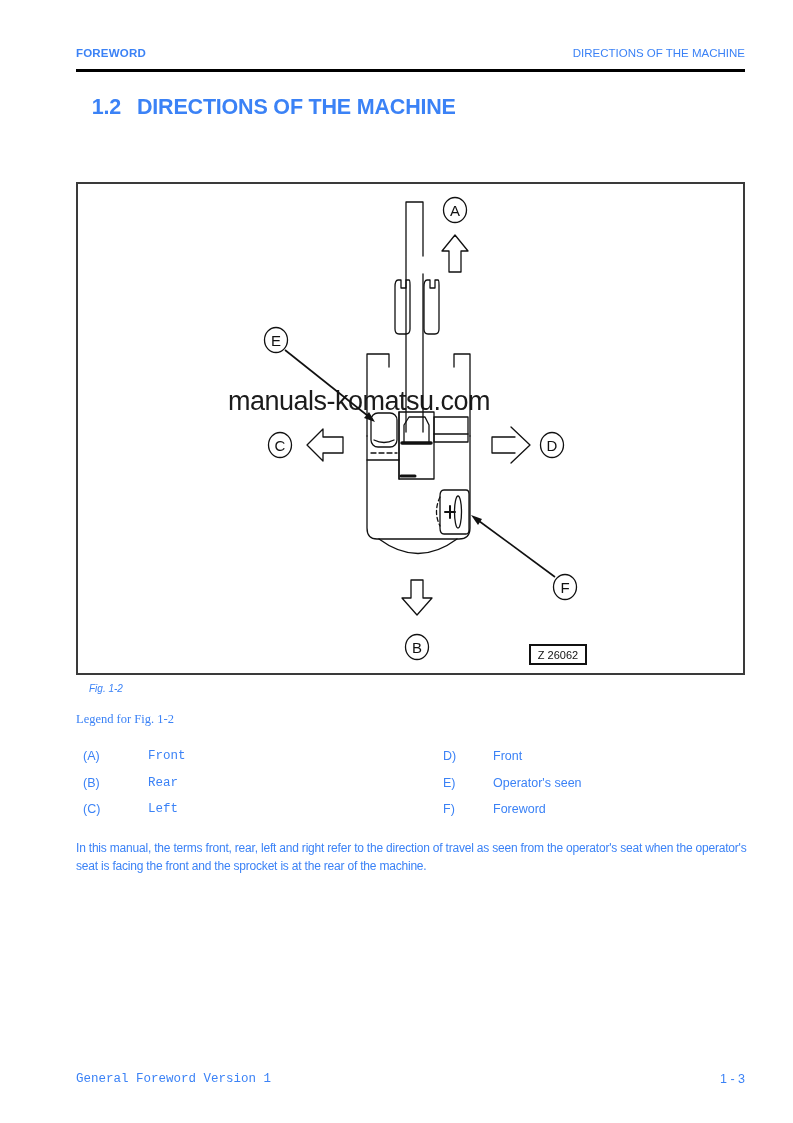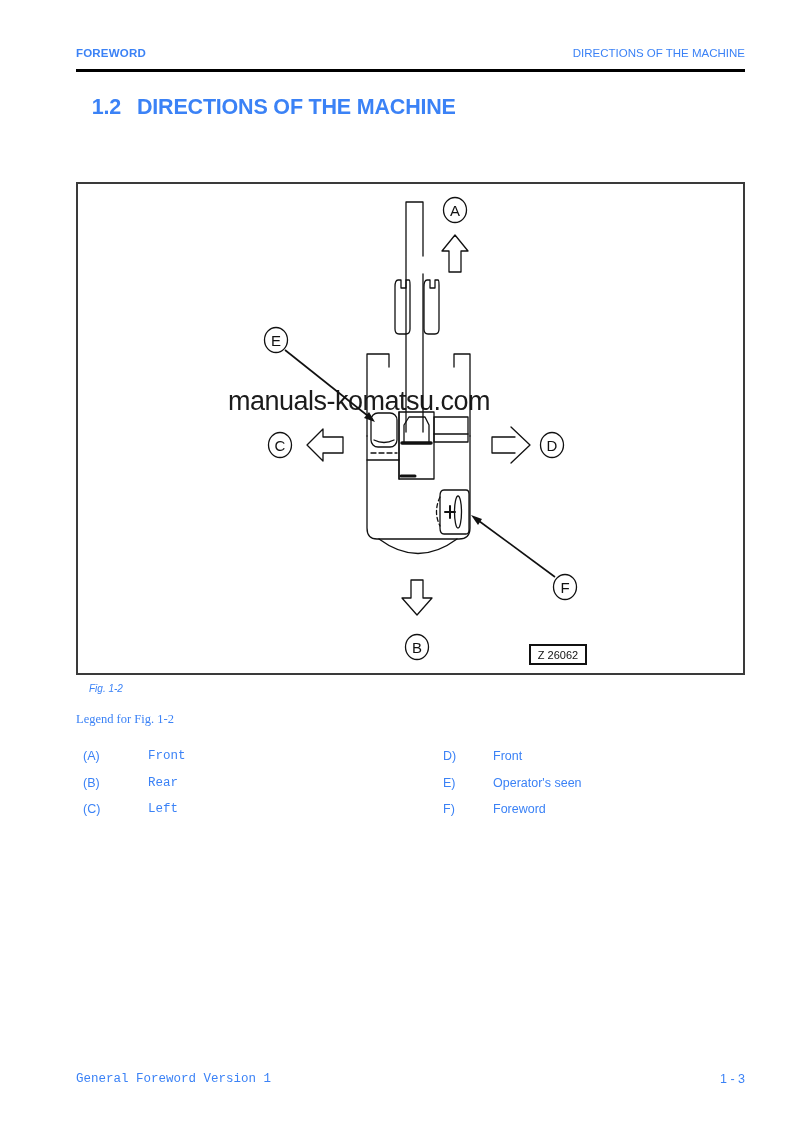--- a/index.html
+++ b/index.html
@@ -168,19 +168,20 @@
       <span class="v2">Operator's seen</span>
     </div>
     <div class="legend-row">
       <span class="k1">(C)</span>
       <span class="v1">Left</span>
       <span class="k2">F)</span>
       <span class="v2">Foreword</span>
     </div>
   </div>
 
+  <div class="body-par">In this manual, the terms front, rear, left and right refer to the direction of travel as seen from the operator's seat when the operator's seat is facing the front and the sprocket is at the rear of the machine.</div>
 
   <div class="footer">
     <span class="footer-center">General Foreword Version 1</span>
     <span class="footer-right">1  - 3</span>
   </div>
 
 </div>
 
 </body></html>

